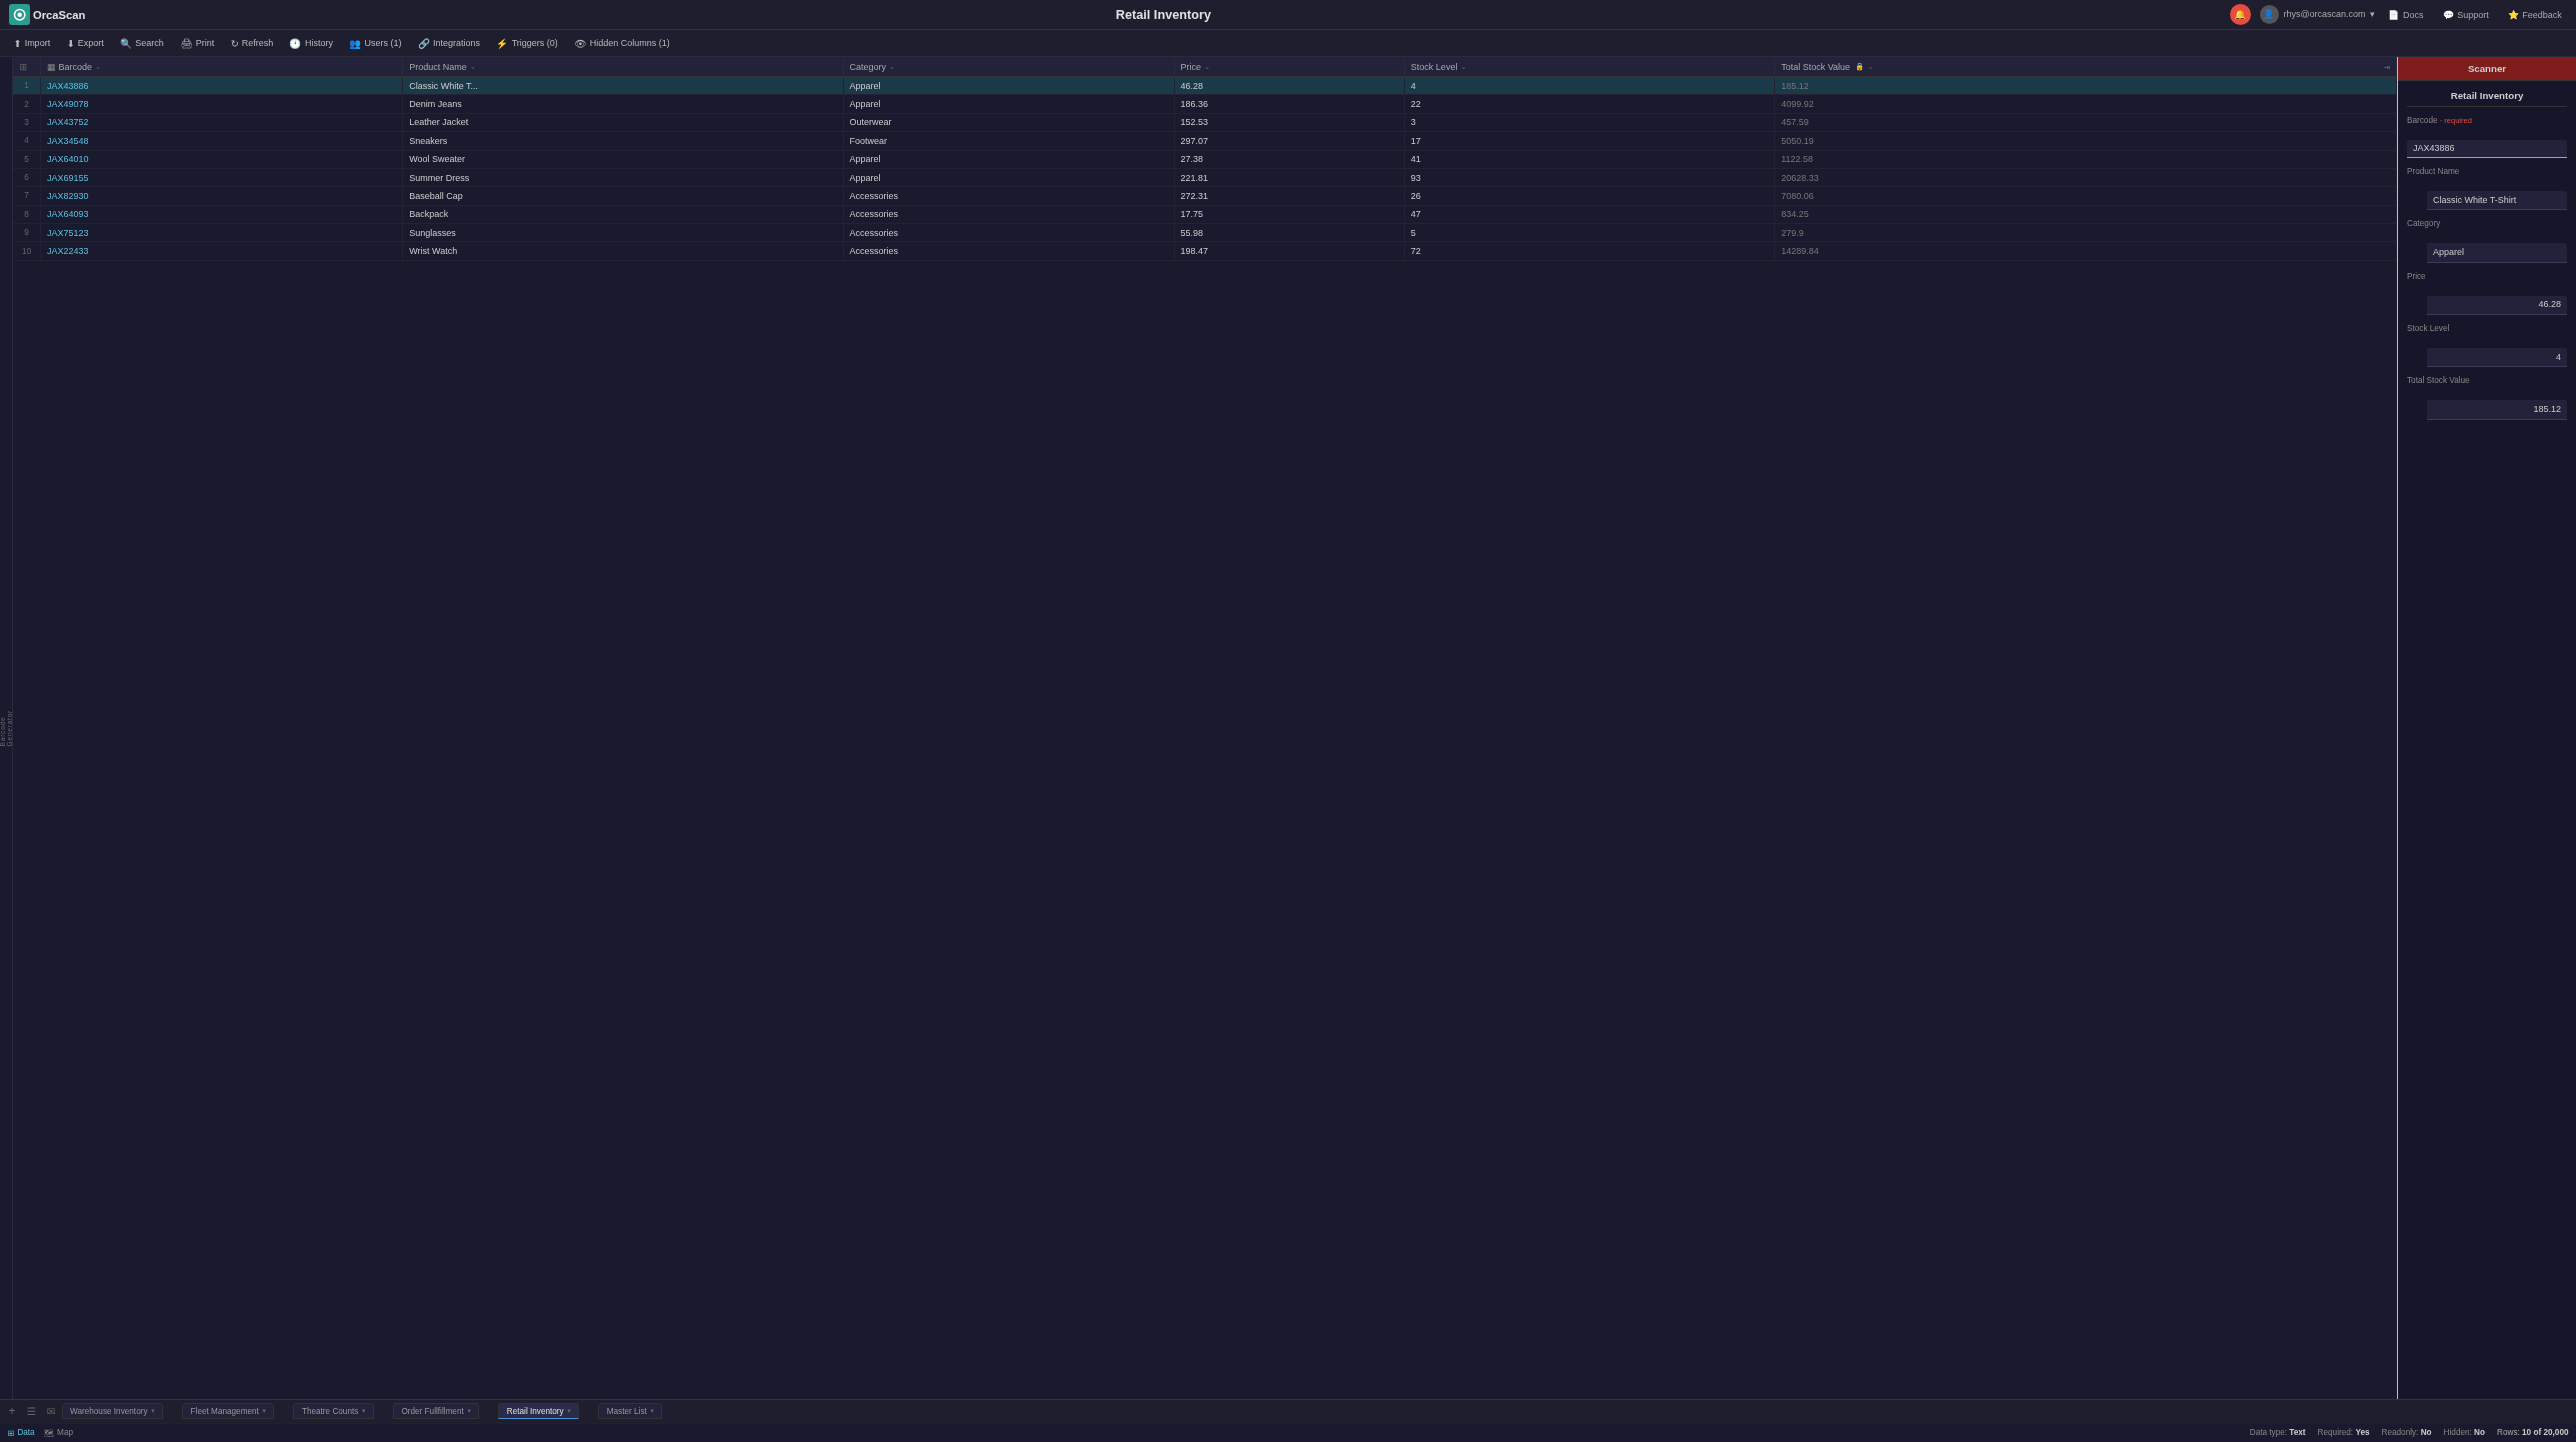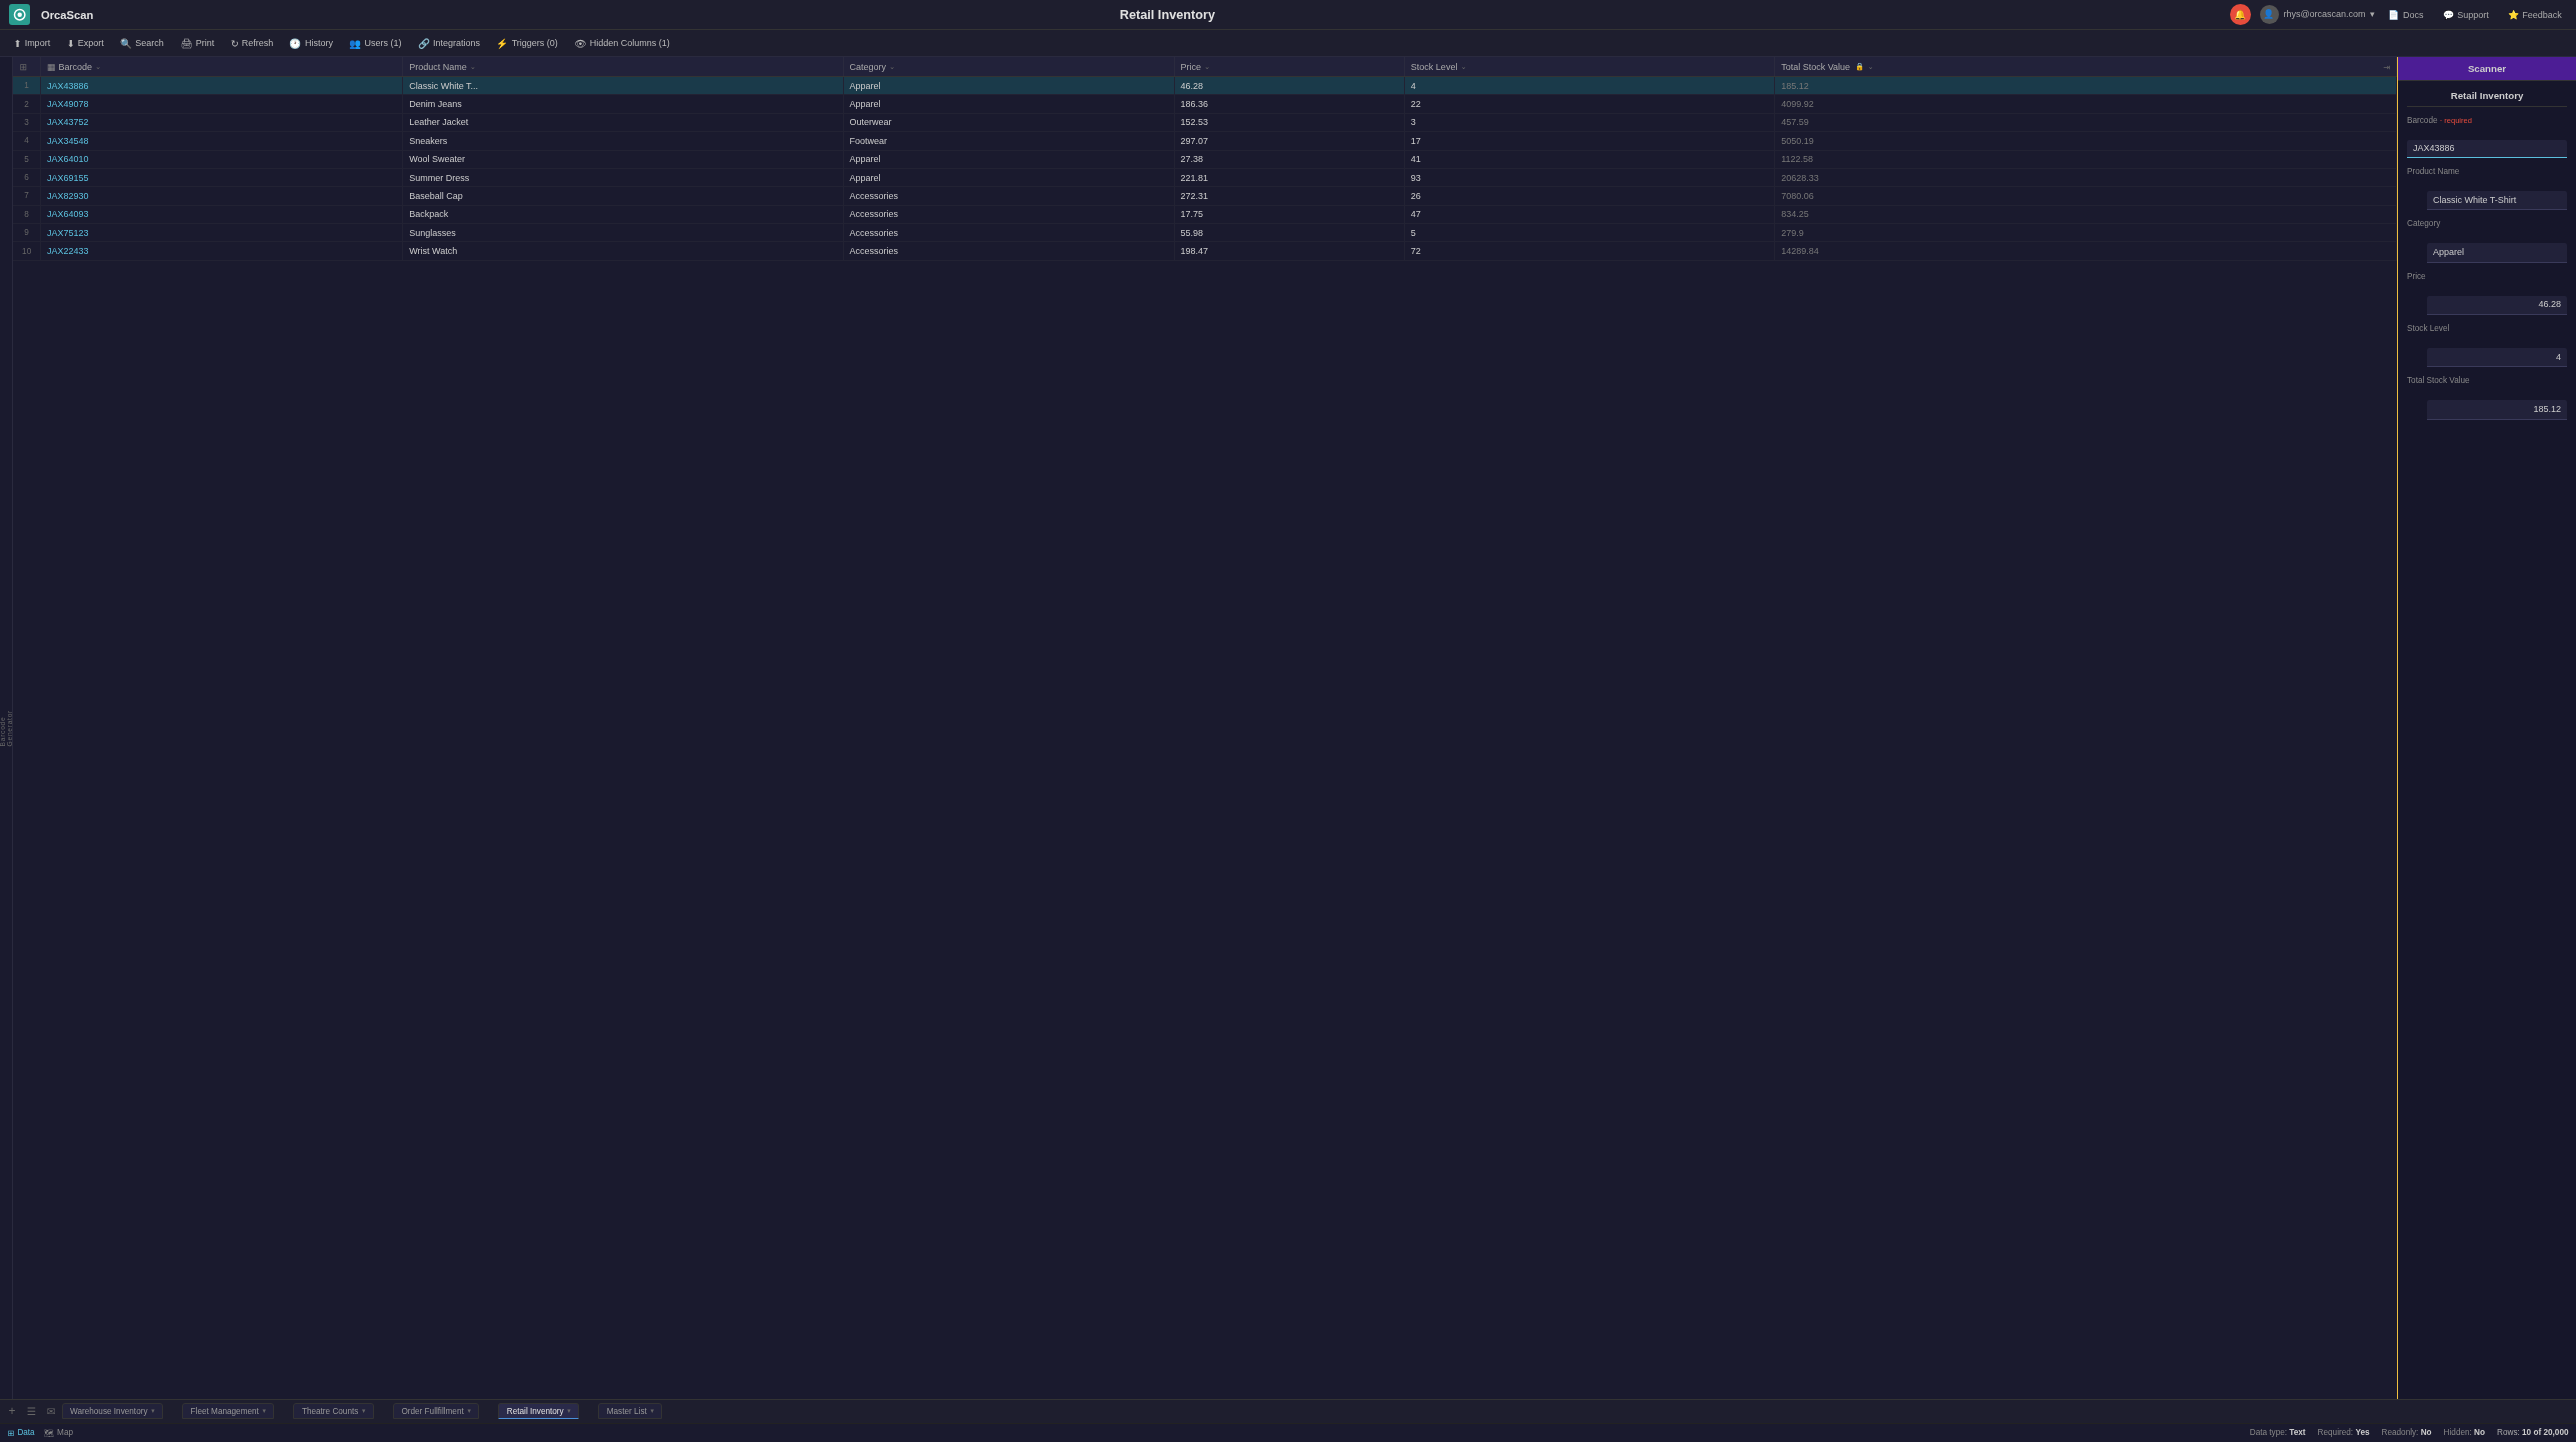--- a/index.html
+++ b/index.html
@@ -21,21 +21,21 @@
       display: flex;
       align-items: center;
       padding: 0 9px;
       height: 30px;
       gap: 3px;
       flex-shrink: 0;
     }
     .logo {
       display: flex;
       align-items: center;
-      gap: 11px;
+      gap: 3px;
       margin-right: 12px;
     }
     .logo-icon {
       width: 21px;
       height: 21px;
       background: #2a9d8f;
       border-radius: 3px;
       display: flex;
       align-items: center;
       justify-content: center;
@@ -219,21 +219,21 @@
     .scanner-panel {
       width: 179px;
       background: #16162a;
       border-left: 1.5px solid #f0c040;
       display: flex;
       flex-direction: column;
       flex-shrink: 0;
       overflow-y: auto;
     }
     .scanner-header {
-      background: #4c1d95;
+      background: #7f1d1d;
       padding: 6px 16px;
       font-size: 9.7px;
       font-weight: 600;
       color: #ccc;
       border-bottom: 0.7px solid #333;
       text-align: center;
     }
     .scanner-body {
       padding: 9px;
       display: flex;

